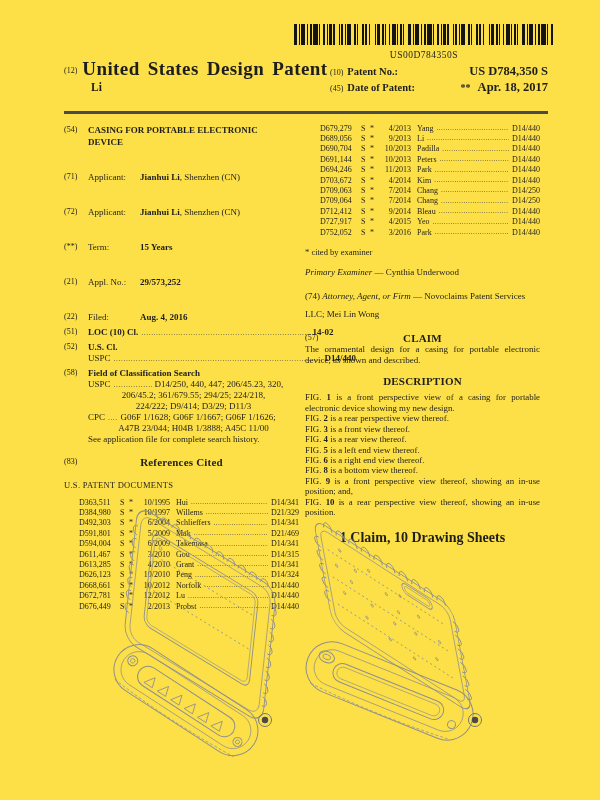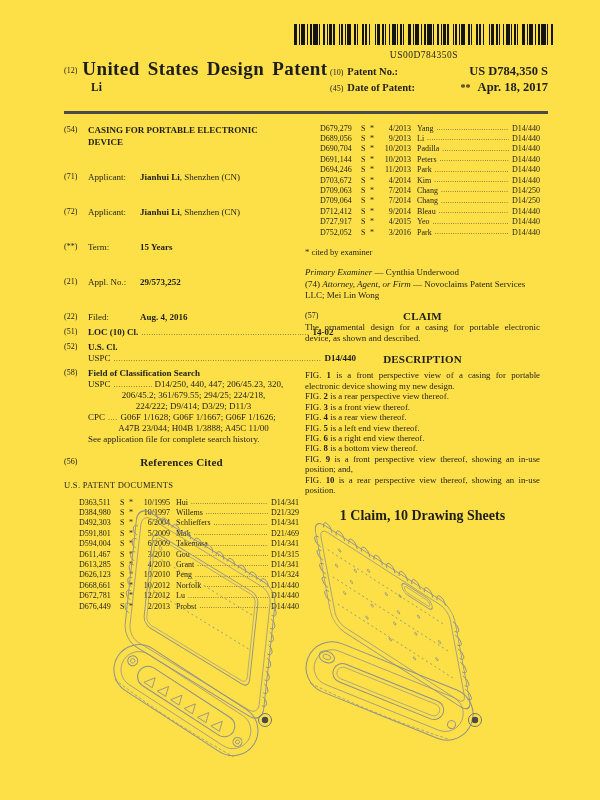--- a/index.html
+++ b/index.html
@@ -54,21 +54,21 @@
   .r-kind{width:9px;flex:0 0 9px;}
   .r-star{width:10px;flex:0 0 10px;}
   .r-date{width:31px;flex:0 0 31px;text-align:right;margin-right:6px;}
   .r-name{white-space:nowrap;}
   .ref-row .leader::after{letter-spacing:0.5px;font-size:7px;}
   .r-cls{white-space:nowrap;}
 
   
   .cited-note{margin-top:10px;font-size:8.5px;}
   .exam-line{margin-top:10px;line-height:11px;}
-  .att-line{margin-top:1px;line-height:11px;}
+  .att-line{margin-top:9px;line-height:18px;}
   .claim-text{margin-top:0;line-height:11px;text-align:justify;}
   .figs{margin-top:5px;}
   .fig-line{font-size:8.8px;line-height:10.4px;text-align:justify;}
   .fig-n{font-weight:700;}
   .footer-note{margin-top:13px;text-align:center;font-weight:700;font-size:14px;}
 
   
   .drawings{position:absolute;left:60px;top:498px;width:500px;height:300px;}
 </style>
 </head>
@@ -189,21 +189,21 @@
             <span>CPC</span>
             <span class="cpcdots"></span>
             <span style="white-space:nowrap">G06F 1/1628; G06F 1/1667; G06F 1/1626;</span>
           </div>
           <div class="rightline">A47B 23/044; H04B 1/3888; A45C 11/00</div>
           <div>See application file for complete search history.</div>
         </div>
       </div>
 
       <div class="center-head">
-        <span class="inid">(56)</span>
+        <span class="inid">(83)</span>
         <span class="head-bold">References Cited</span>
       </div>
       <div class="subhead">U.S. PATENT DOCUMENTS</div>
 
       <div class="ref-table">
 
           <div class="ref-row">
             <span class="r-no">D363,511</span>
             <span class="r-kind">S</span>
             <span class="r-star">*</span>

